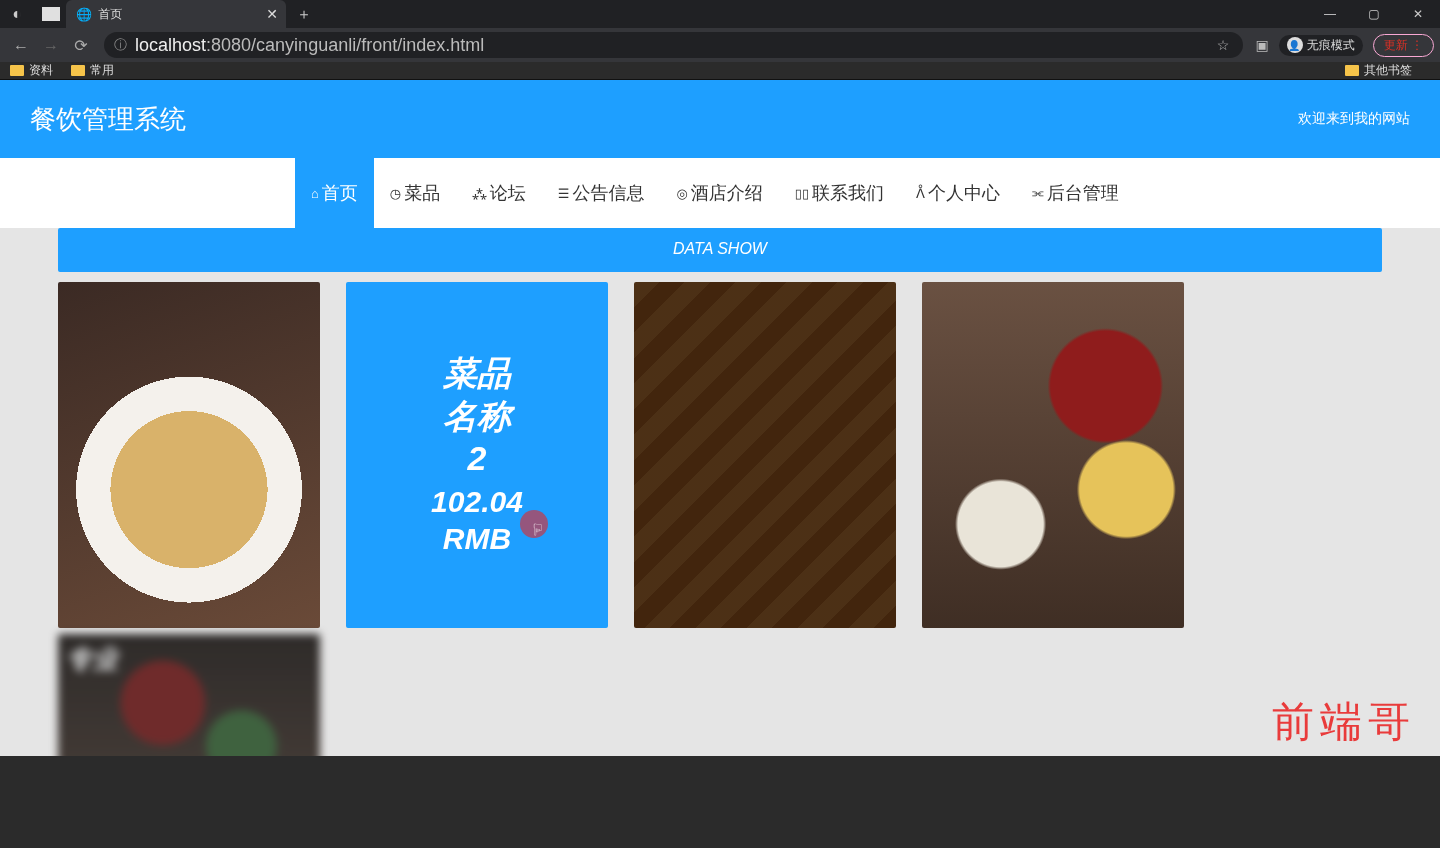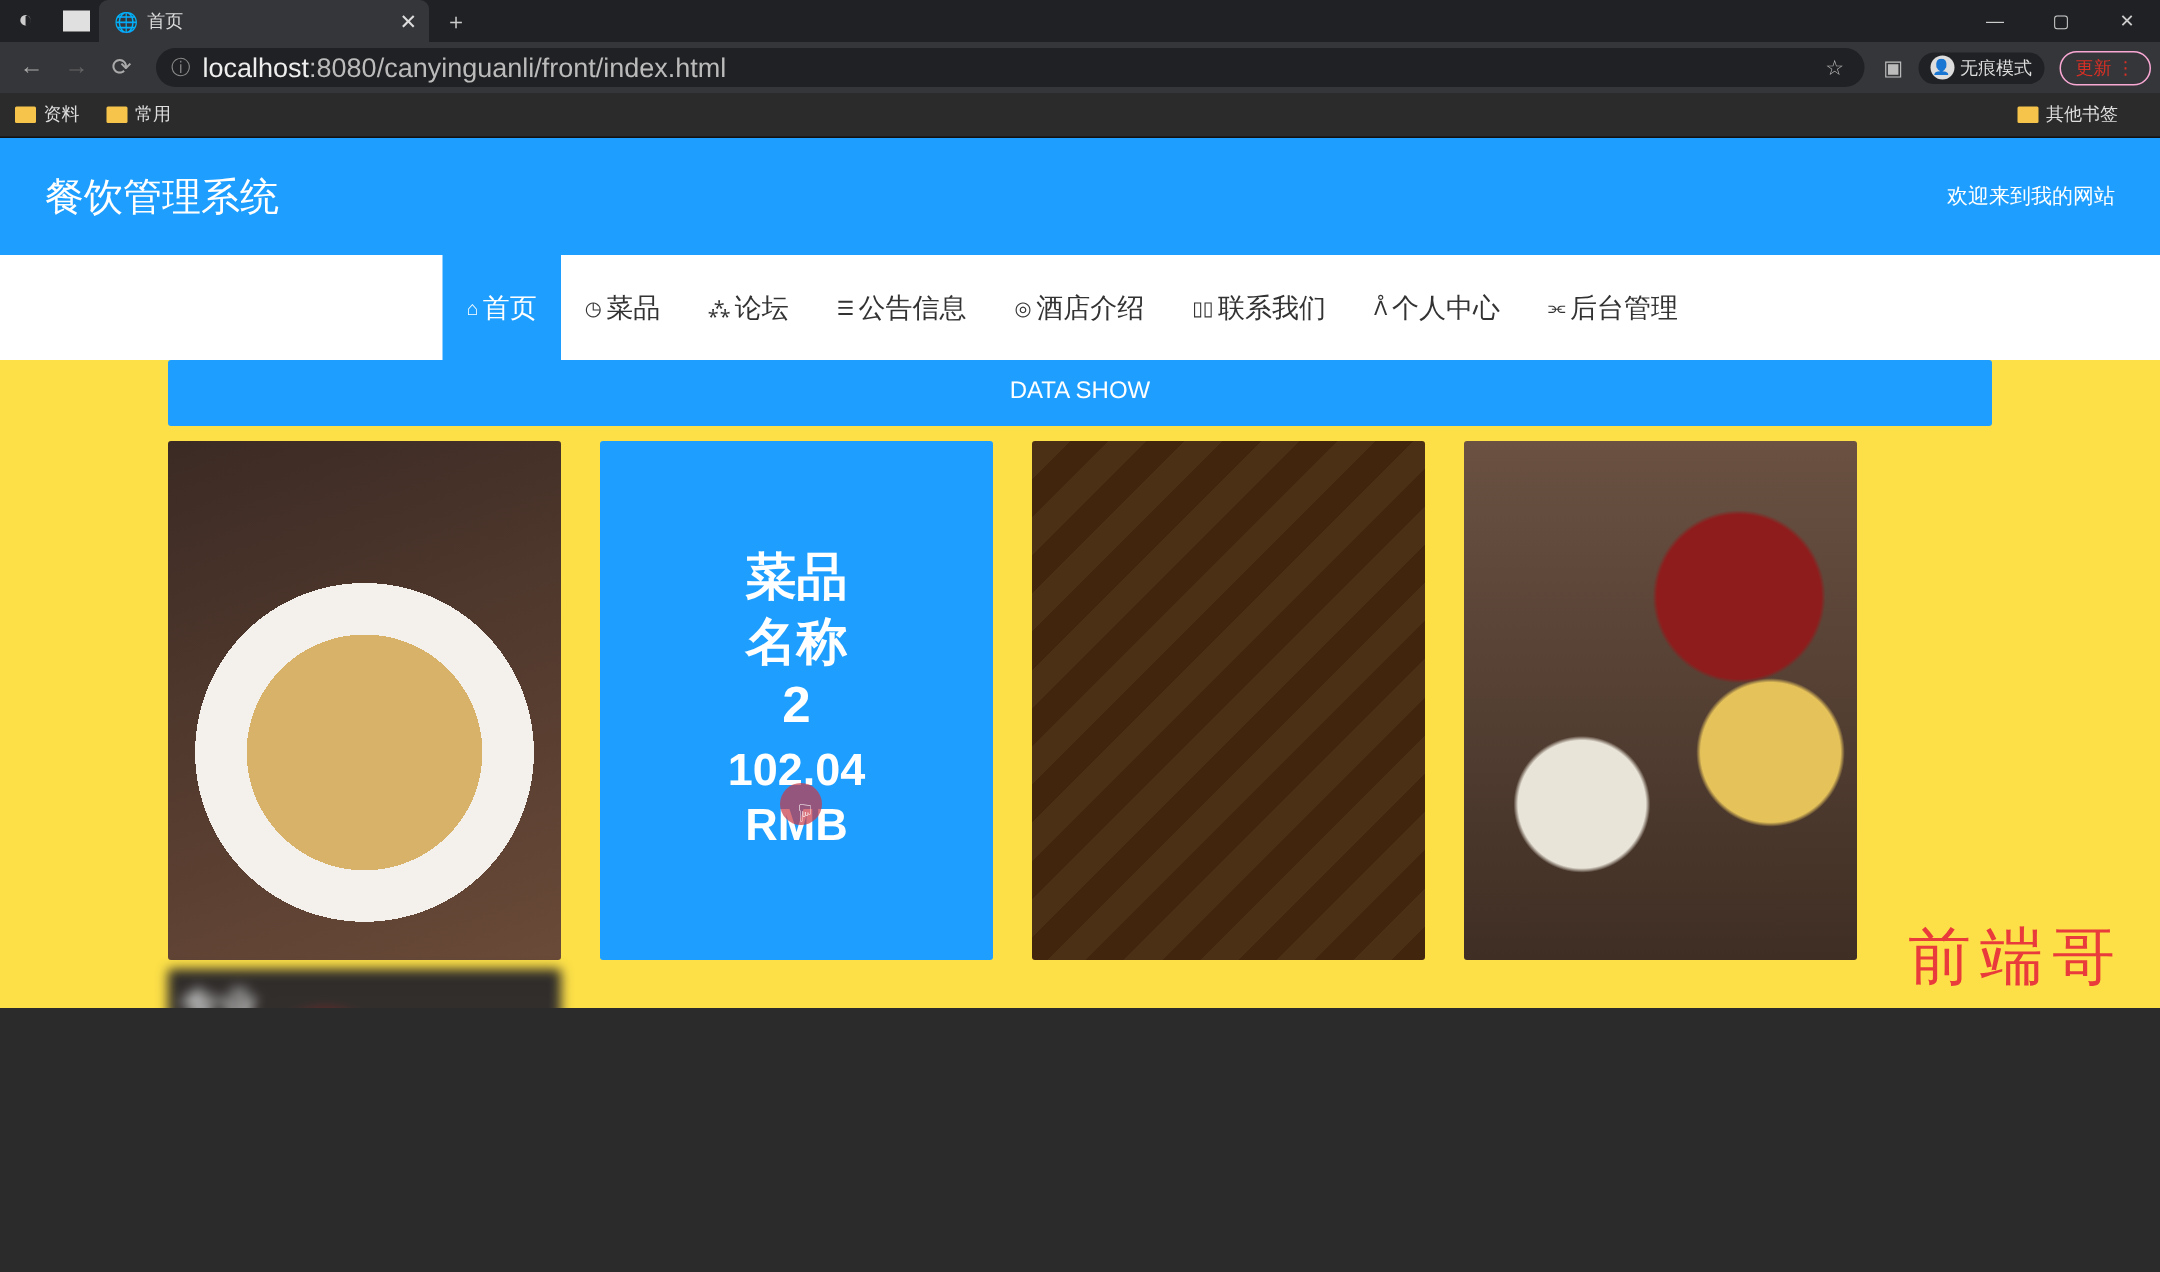--- a/index.html
+++ b/index.html
@@ -22,38 +22,38 @@
 .url-bar { flex: 1; background: #202124; border-radius: 14px; height: 26px; display: flex; align-items: center; padding: 0 10px; margin: 0 8px; }
 .url-info { color: #888; font-size: 13px; margin-right: 8px; }
 .url-text { color: #bbb; font-size: 18px; }
 .url-text .host { color: #eee; }
 .right-icons { display: flex; align-items: center; gap: 6px; }
 .ic { color: #bbb; font-size: 14px; padding: 0 4px; }
 .incognito { display: flex; align-items: center; color: #ddd; font-size: 12px; background: #202124; border-radius: 12px; padding: 2px 8px; gap: 4px; }
 .incognito-ic { background: #ddd; color: #333; border-radius: 50%; width: 16px; height: 16px; display: flex; align-items: center; justify-content: center; font-size: 10px; }
 .update-btn { border: 1px solid #f9a8d4; color: #d93025; border-radius: 14px; padding: 2px 10px; font-size: 12px; margin-left: 4px; }
 
-.bookmarks { background: #2b2b2b; height: 30px; display: flex; align-items: center; padding: 0 10px; border-bottom: 1px solid #111; }
+.bookmarks { background: #2b2b2b; height: 18px; display: flex; align-items: center; padding: 0 10px; border-bottom: 1px solid #111; }
 .bm-item { display: flex; align-items: center; color: #ddd; font-size: 12px; margin-right: 18px; gap: 5px; }
 .bm-folder { width: 14px; height: 11px; background: #f6c44a; border-radius: 1px; }
 .bm-right { margin-left: auto; justify-content: flex-end; }
 
 
-.viewport { background: #fde047; height: 580px; overflow: hidden; position: relative; }
+.viewport { background: #e5e5e5; height: 676px; overflow: hidden; position: relative; }
 
 .site-header { background: #1e9fff; height: 78px; display: flex; align-items: center; padding: 0 30px; color: #fff; }
 .site-title { font-size: 26px; font-weight: 500; }
 .site-welcome { margin-left: auto; font-size: 14px; text-align: center; }
 
 .nav-row { background: #fff; height: 70px; display: flex; align-items: center; padding-left: 295px; }
 .nav-item { height: 70px; display: flex; align-items: center; padding: 0 16px; font-size: 18px; color: #333; gap: 3px; }
 .nav-item.active { background: #1e9fff; color: #fff; }
 .nav-ic { font-size: 13px; }
 
-.content { padding: 0 112px; }
+.content { padding: 0 58px; font-style: italic; }
 .banner { background: #1e9fff; color: #fff; text-align: center; padding: 12px 0 14px; border-radius: 2px; }
 .banner-en { font-size: 16px; }
 .banner-cn { font-size: 17px; margin-top: 2px; }
 
 .cards { display: flex; gap: 26px; margin-top: 10px; }
 .card { width: 262px; height: 346px; border-radius: 2px; position: relative; overflow: hidden; }
 .card.overlay { background: #1e9fff; display: flex; flex-direction: column; align-items: center; justify-content: center; color: #fff; }
 .ov-name { font-size: 34px; font-weight: 600; line-height: 1.25; text-align: center; }
 .ov-price { font-size: 30px; font-weight: 600; margin-top: 3px; line-height: 1.25; text-align: center; }
 

